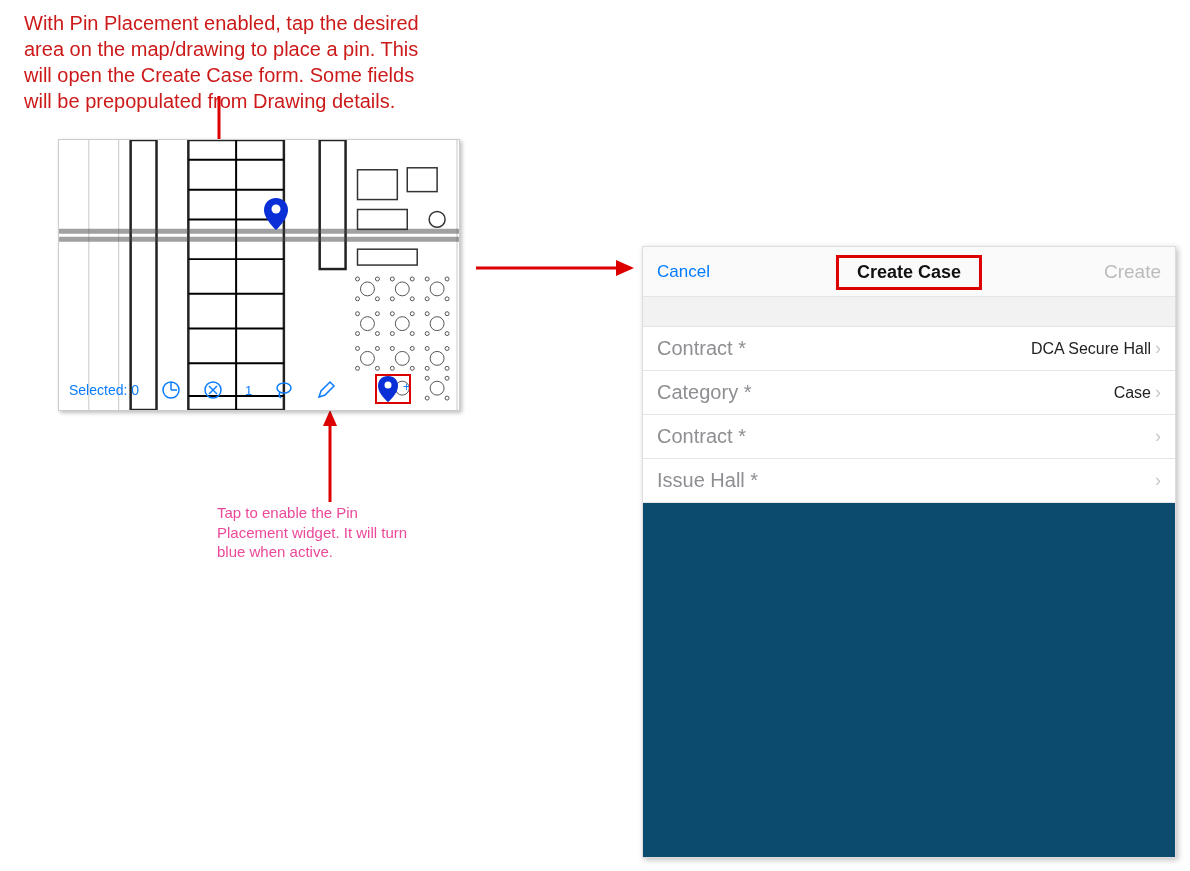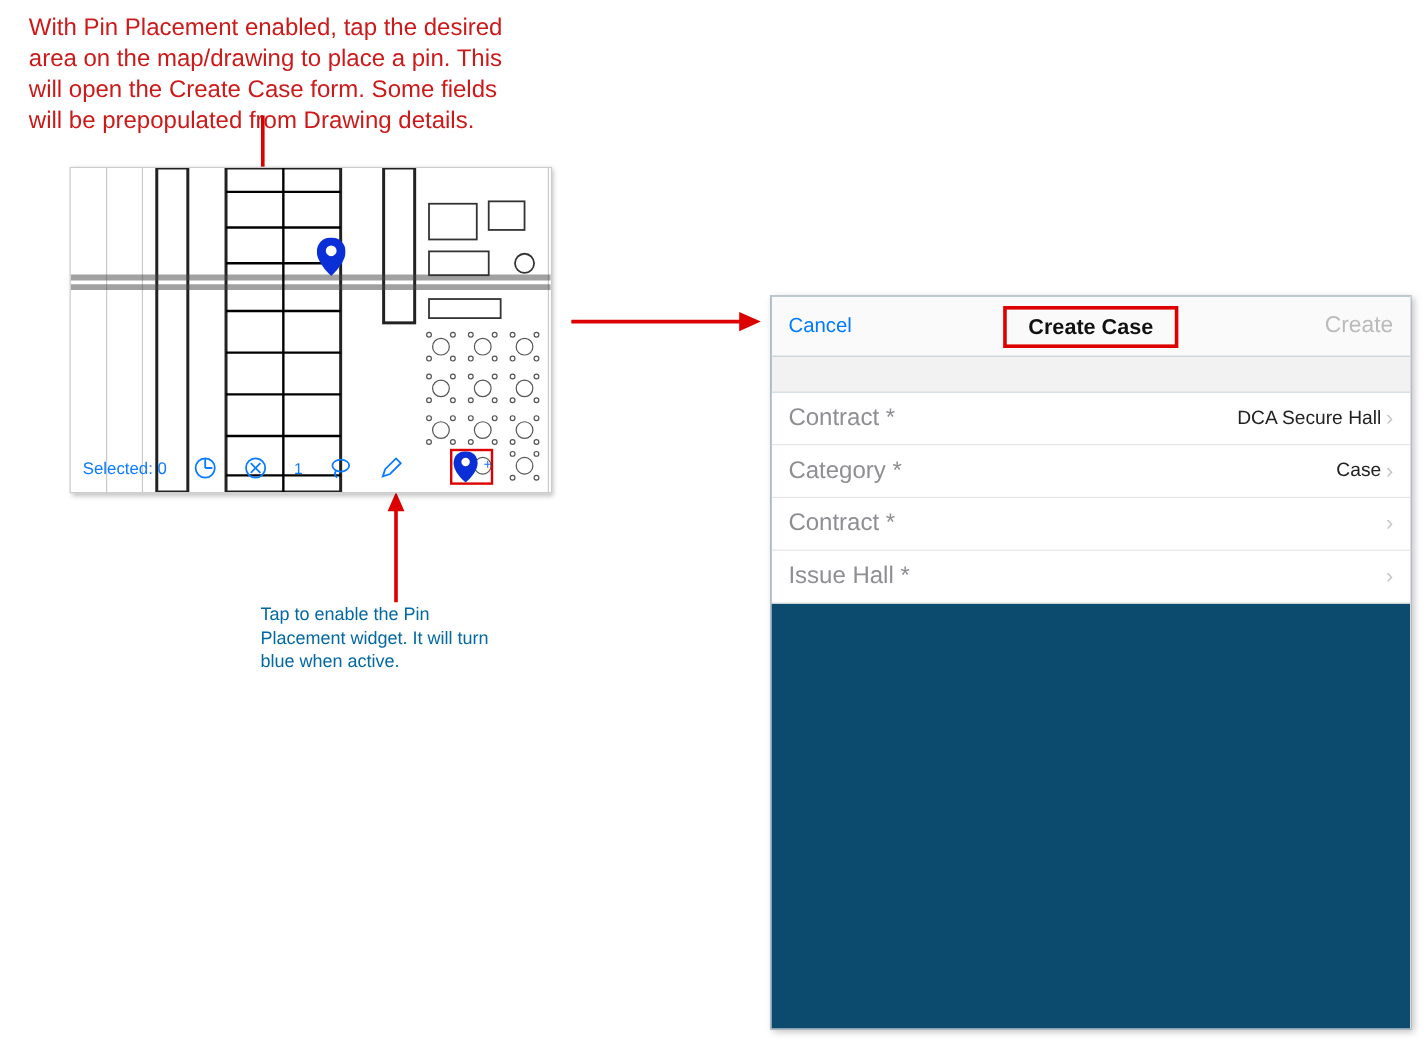--- a/index.html
+++ b/index.html
@@ -19,21 +19,21 @@
     color: #cc1a1a;
     font-size: 20px;
     line-height: 1.3;
     font-family: Verdana, Arial, sans-serif;
   }
   .annotation-bottom {
     position: absolute;
     left: 217px;
     top: 503px;
     width: 200px;
-    color: #0369a1;
+    color: #ec4899;
     font-size: 15px;
     line-height: 1.3;
     font-family: Verdana, Arial, sans-serif;
   }
   
   .map-shot {
     position: absolute;
     left: 58px;
     top: 139px;
     width: 402px;

